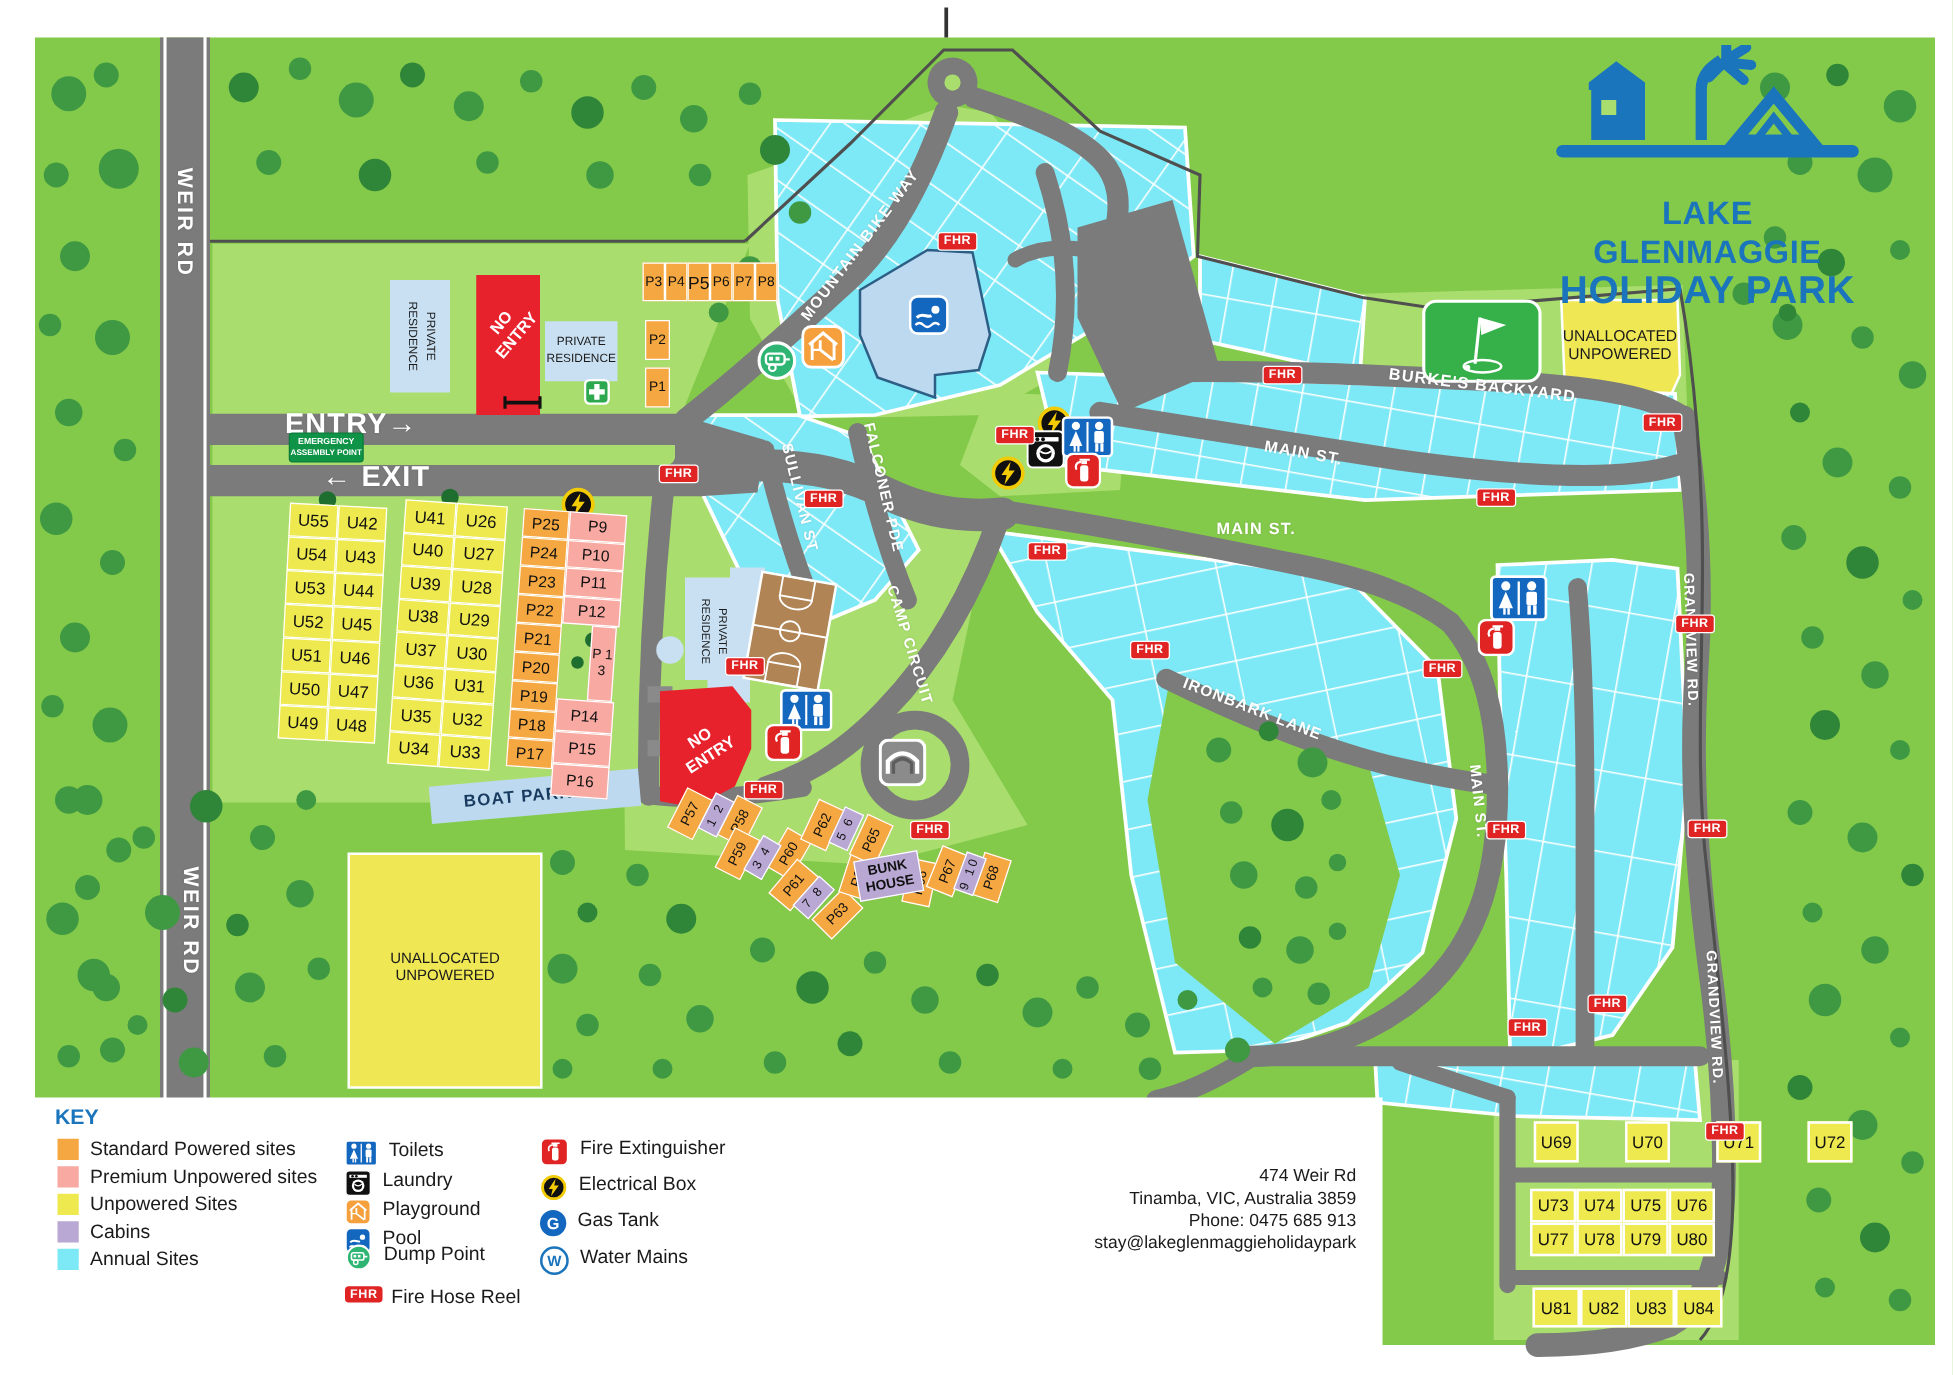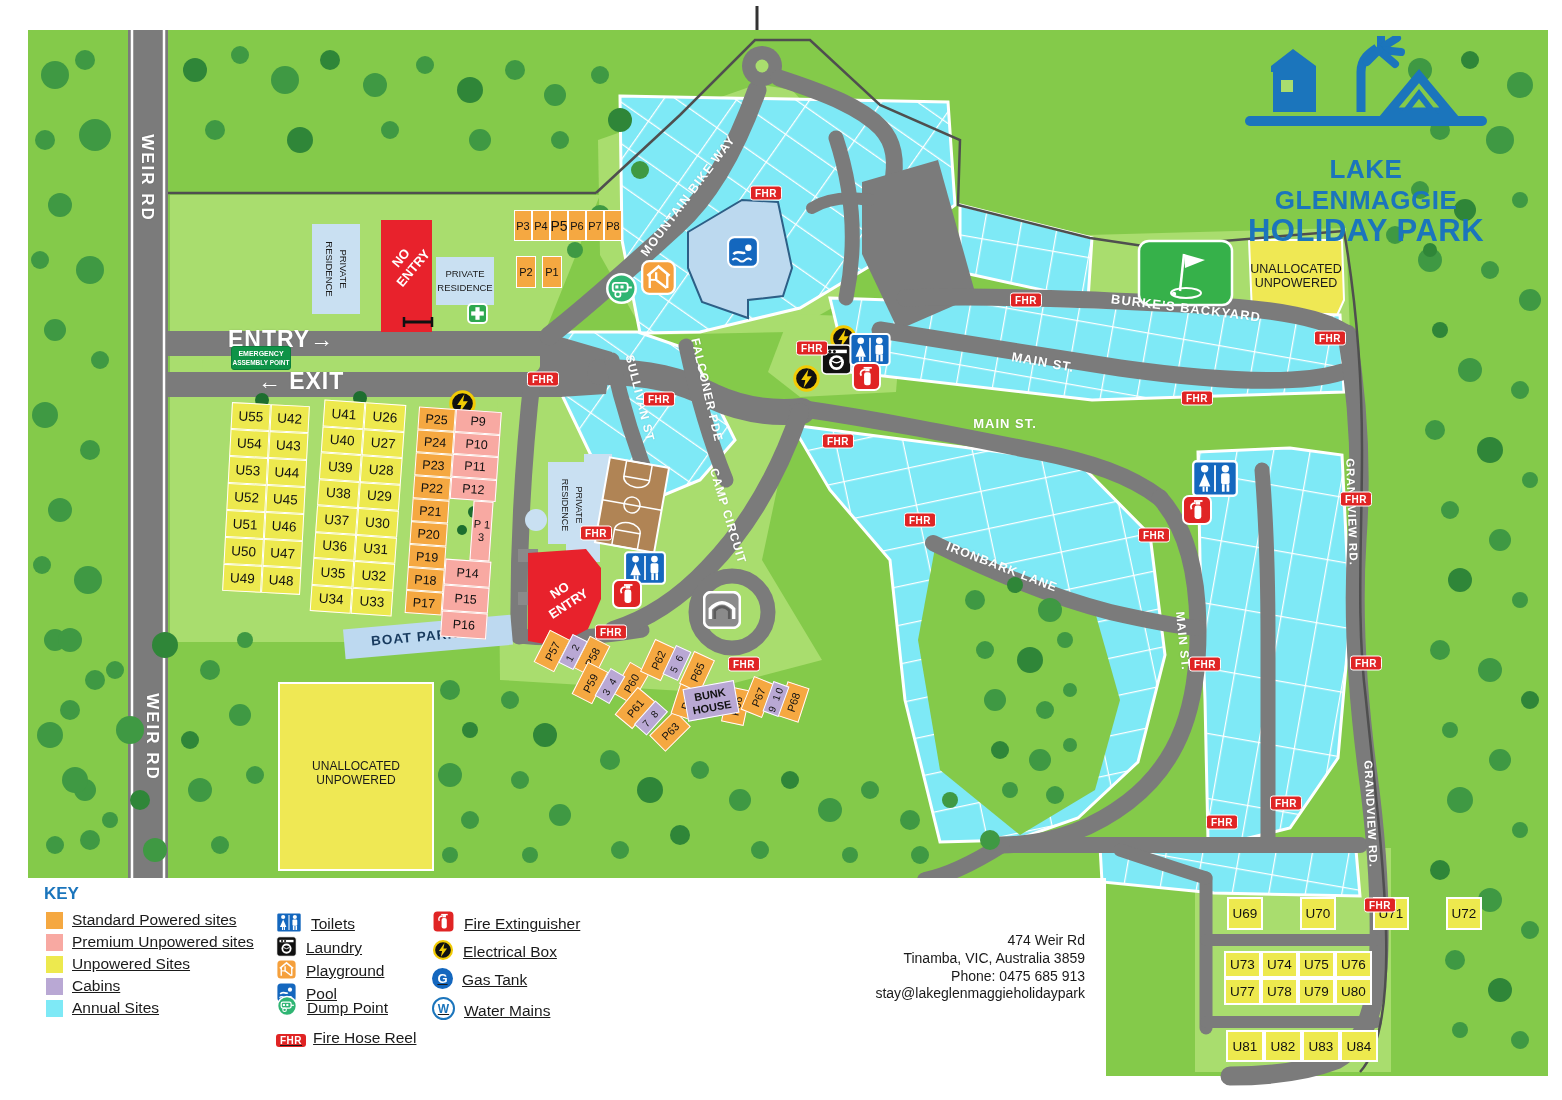--- a/index.html
+++ b/index.html
@@ -25,21 +25,21 @@
        display:flex;align-items:center;justify-content:center;font-size:11px;color:#111;}
   .cabin-cell{position:absolute;width:30px;height:15px;background:#B9A8D4;border:1.5px solid #fff;
        display:flex;align-items:center;justify-content:center;font-size:10px;color:#111;letter-spacing:2px;}
   .bunk{position:absolute;width:50px;background:#B9A8D4;border:1.5px solid #fff;color:#111;
        font-size:11px;font-weight:bold;text-align:center;line-height:1.15;padding:3px 0;
        transform:translate(-50%,-50%) rotate(-10deg);}
   .sign-eap{position:absolute;background:#0E9347;border-radius:3px;color:#fff;text-align:center;
        display:flex;flex-direction:column;justify-content:center;border:1px solid #0b7d3b;}
   .key-panel{position:absolute;left:0;top:878px;width:1106px;height:222px;background:#fff;}
   .key-title{position:absolute;left:44px;top:6px;color:#1B75BC;font-size:17px;font-weight:bold;}
-  .krow{position:absolute;display:flex;align-items:flex-end;font-size:15.5px;color:#1a1a1a;text-decoration:underline;}
+  .krow{position:absolute;display:flex;align-items:flex-start;font-size:15.5px;color:#1a1a1a;}
   .swatch{width:17px;height:17px;margin-right:9px;display:inline-block;}
   .kicon{margin-right:9px;display:flex;align-items:center;justify-content:center;}
   .contact{position:absolute;right:477px;top:932px;text-align:right;color:#1a1a1a;
        font-size:14px;line-height:1.27;}
   .logo{position:absolute;left:1238px;top:36px;width:256px;text-align:center;}
   .logo-l1{color:#1B75BC;font-size:26px;font-weight:bold;letter-spacing:.5px;margin-top:2px;}
   .logo-l2{color:#1B75BC;font-size:31px;font-weight:bold;letter-spacing:.5px;margin-top:-3px;}
   .gcircle{border-radius:50%;display:flex;align-items:center;justify-content:center;font-weight:bold;}
 </style>
 </head>
@@ -506,21 +506,21 @@
 </div>
 
 <div class="rowflex" style="left:514px;top:210px;">
   <div class="cell ocell" style="width:18px;height:31px;font-size:11px;">P3</div>
       <div class="cell ocell" style="width:18px;height:31px;font-size:11px;">P4</div>
       <div class="cell ocell" style="width:18px;height:31px;font-size:14px;">P5</div>
       <div class="cell ocell" style="width:18px;height:31px;font-size:11px;">P6</div>
       <div class="cell ocell" style="width:18px;height:31px;font-size:11px;">P7</div>
       <div class="cell ocell" style="width:18px;height:31px;font-size:11px;">P8</div>
 </div>
-<div class="rowflex" style="left:516px;top:256px;flex-direction:row;gap:6px;">
+<div class="rowflex" style="left:516px;top:256px;flex-direction:column;gap:6px;">
   <div class="cell ocell" style="width:20px;height:32px;font-size:11px;">P2</div>
       <div class="cell ocell" style="width:20px;height:32px;font-size:11px;">P1</div>
 </div>
 
 <div class="camp-cell" style="left: 552px; top: 651px; transform: translate(-50%, -50%) rotate(-63deg);">P57</div>
     <div class="camp-cell" style="left: 592px; top: 657px; transform: translate(-50%, -50%) rotate(-63deg);">P58</div>
     <div class="camp-cell" style="left: 590px; top: 683px; transform: translate(-50%, -50%) rotate(-63deg);">P59</div>
     <div class="camp-cell" style="left: 631px; top: 683px; transform: translate(-50%, -50%) rotate(-60deg);">P60</div>
     <div class="camp-cell" style="left: 635px; top: 708px; transform: translate(-50%, -50%) rotate(-50deg);">P61</div>
     <div class="camp-cell" style="left: 658px; top: 660px; transform: translate(-50%, -50%) rotate(-65deg);">P62</div>

